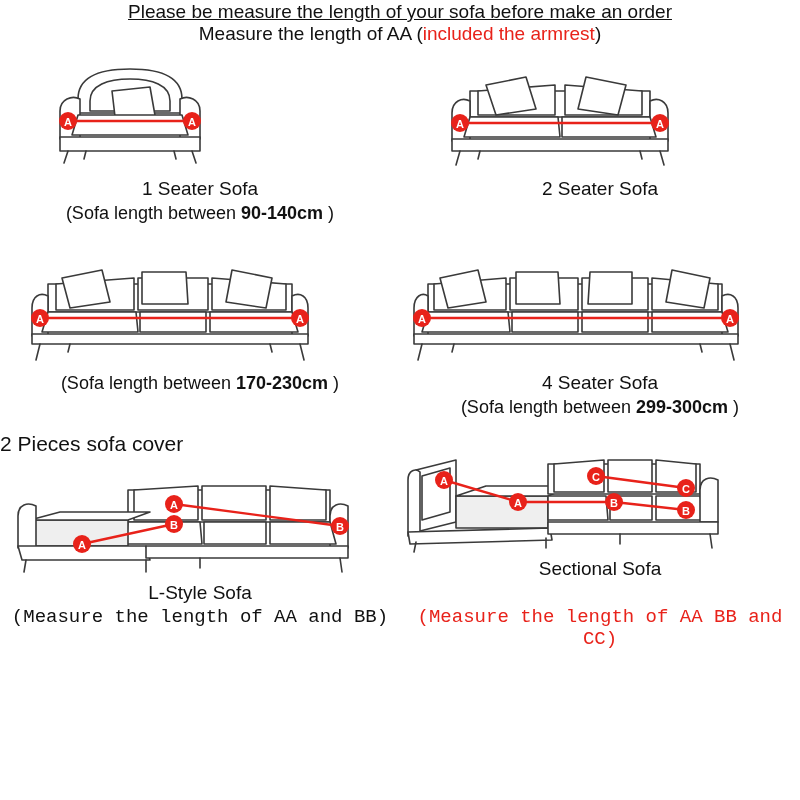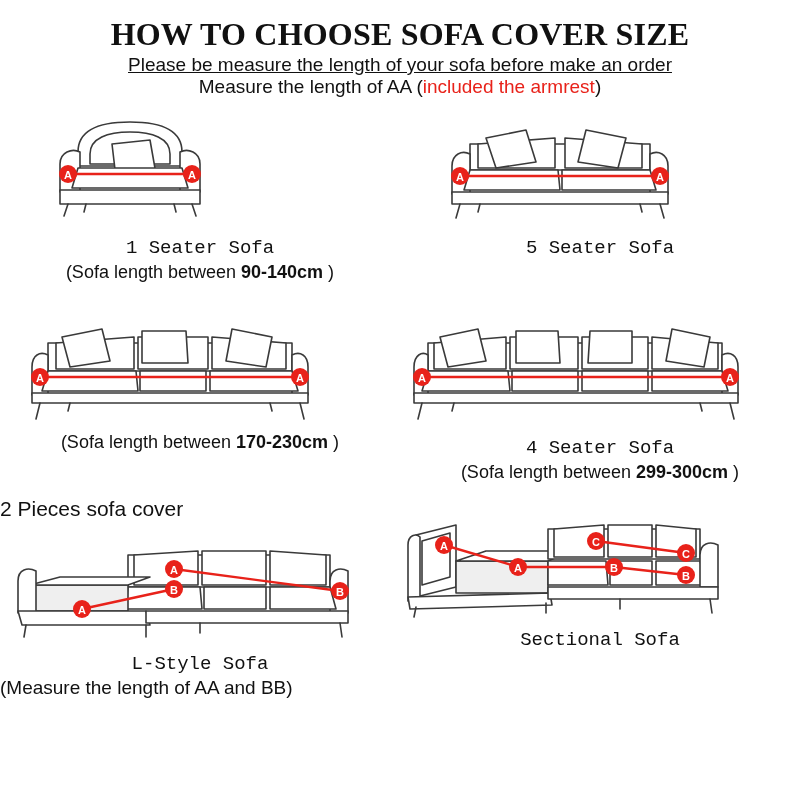--- a/index.html
+++ b/index.html
@@ -57,58 +57,58 @@
     flex: 1 1 0;
     text-align: center;
     position: relative;
   }
   .art {
     position: relative;
     margin: 0 auto;
   }
   .label {
     font-size: 19px;
-    font-family: Liberation Mono, monospace;
-    margin-top: 8px;
+    font-family: Liberation Sans, sans-serif;
+    margin-top: 2px;
   }
   .sub {
     font-size: 18px;
     font-family: "Liberation Sans", sans-serif;
     margin-top: 3px;
     white-space: nowrap;
   }
   .sub .dim {
     font-weight: bold;
     font-family: "Liberation Sans", sans-serif;
   }
   .bigLabel {
     font-size: 21px;
     font-family: "Liberation Sans", sans-serif;
     text-align: left;
   }
   .footline {
+    text-align: center;
     font-size: 19px;
-    font-family: Liberation Sans, sans-serif;
+    font-family: Liberation Mono, monospace;
   }
   .footrow {
     display: flex;
     width: 800px;
     margin-top: 2px;
   }
   .footrow > div {
     flex: 1 1 0;
   }
   svg { display: block; }
 </style>
 </head>
 <body>
 
 <div class="page">
 
-  <div class="title">HOW TO CHOOSE SOFA COVER SIZE</div>
   <div class="subtitle">Please be measure the length of your sofa before make an order</div>
   <div class="subtitle2">
     <span>Measure the length of AA (</span><span class="red">included the armrest</span><span>)</span>
   </div>
 
   <div class="row" style="margin-top:6px;">
 
     <div class="cell">
       <div class="art">
         <svg width="260" height="125" viewBox="0 0 260 125">
@@ -170,21 +170,21 @@
           </g>
           <g stroke="#e8221a" stroke-width="2.4" fill="none">
             <path d="M60 72 L260 72"></path>
           </g>
           <circle cx="60" cy="72" r="9" fill="#e8221a"></circle>
           <circle cx="260" cy="72" r="9" fill="#e8221a"></circle>
           <text x="60" y="76.5" font-family="Liberation Sans, sans-serif" font-size="11" font-weight="bold" fill="#ffffff" text-anchor="middle">A</text>
           <text x="260" y="76.5" font-family="Liberation Sans, sans-serif" font-size="11" font-weight="bold" fill="#ffffff" text-anchor="middle">A</text>
         </svg>
       </div>
-      <div class="label">5 Seater Sofa</div>
+      <div class="label">2 Seater Sofa</div>
     </div>
   </div>
 
   <div class="row" style="margin-top:18px;">
 
     <div class="cell">
       <div class="art">
         <svg width="340" height="128" viewBox="0 0 340 128">
           <g fill="none" stroke="#3a3a3a" stroke-width="1.6" stroke-linejoin="round" stroke-linecap="round">
             <path d="M48 70 L48 42 L292 42 L292 70 Z" fill="#fff"></path>
@@ -351,15 +351,16 @@
           <text x="286" y="56.5" font-family="Liberation Sans, sans-serif" font-size="11" font-weight="bold" fill="#ffffff" text-anchor="middle">C</text>
           <text x="286" y="78.5" font-family="Liberation Sans, sans-serif" font-size="11" font-weight="bold" fill="#ffffff" text-anchor="middle">B</text>
         </svg>
       </div>
       <div class="label">Sectional Sofa</div>
     </div>
   </div>
 
   <div class="footrow">
     <div class="footline">(Measure the length of AA and BB)</div>
+    <div class="footline red">(Measure the length of AA BB and CC)</div>
   </div>
 
 </div>
 
 </body></html>

